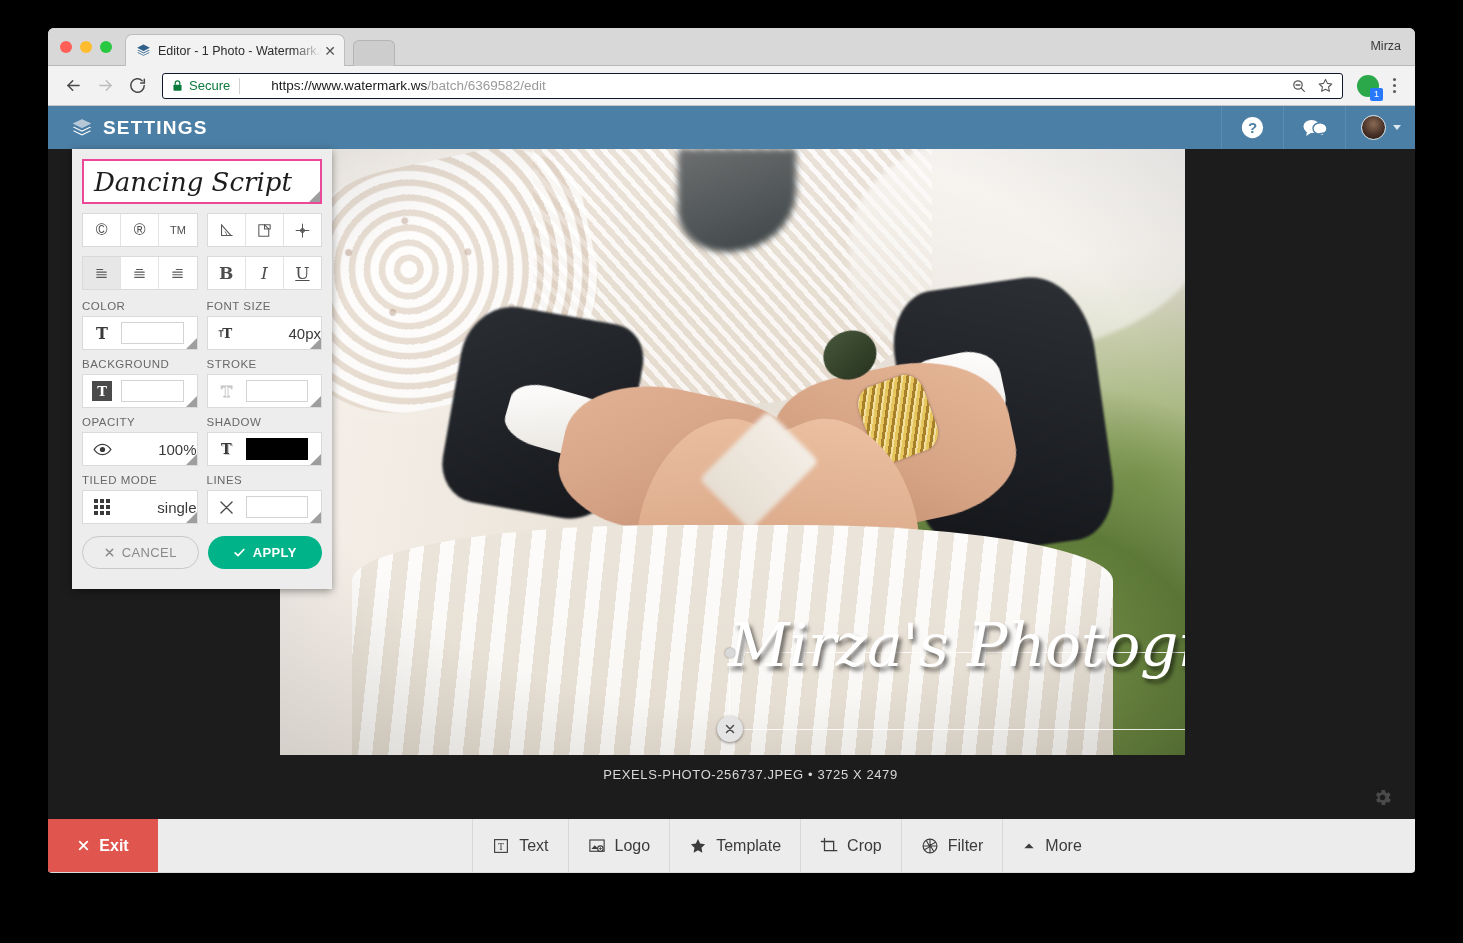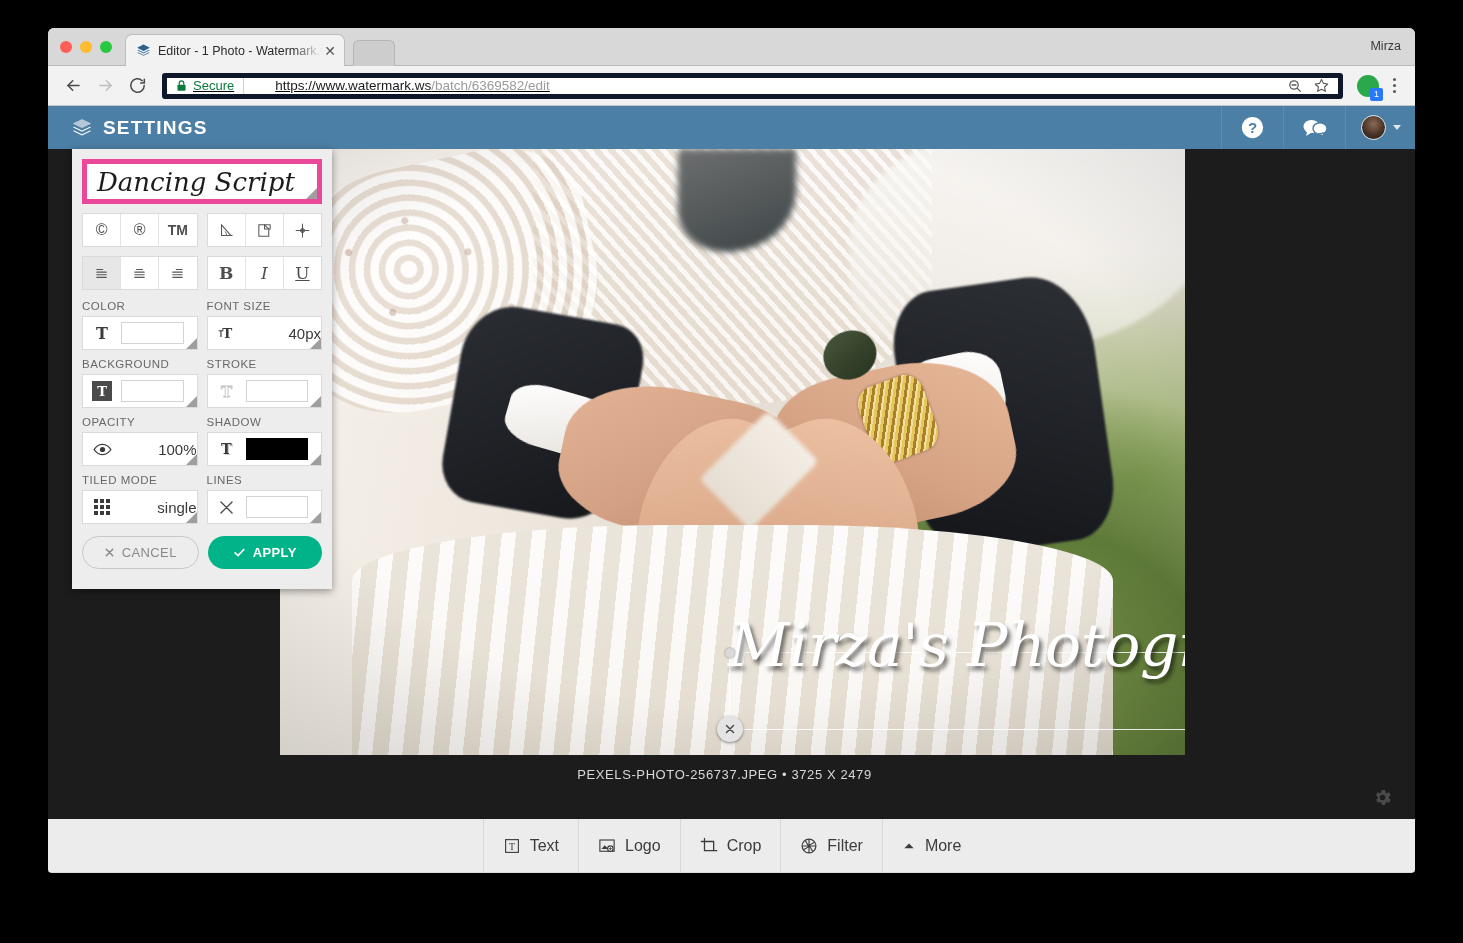--- a/index.html
+++ b/index.html
@@ -81,27 +81,26 @@
   }
   .nav-btn {
     width: 30px; height: 30px;
     display: flex; align-items: center; justify-content: center;
     border-radius: 3px; cursor: pointer;
   }
   .omnibox {
     flex: 1 1 auto; height: 26px;
     margin: 0 8px;
     background: #fff;
-    border: 5px solid #0f172a;
+    border: 1px solid #0f172a;
     border-radius: 3px;
     display: flex; align-items: center;
     padding: 0 8px;
     font-size: 13.5px;
     overflow: hidden;
-    text-decoration: underline;
   }
   .secure-lock { margin-right: 5px; display: flex; align-items: center; }
   .secure-label { color: #0b7a3d; font-weight: 400; margin-right: 9px; font-size: 13px; }
   .omni-sep { width: 1px; height: 16px; background: #d2d2d2; margin-right: 9px; }
   .url { white-space: nowrap; color: #9a9a9a; margin-left: 22px; }
   .url .host { color: #1a1a1a; }
   .omni-icons { display: flex; align-items: center; gap: 10px; margin-left: auto; padding-left: 10px; }
   .chrome-right { display: flex; align-items: center; gap: 4px; padding-left: 4px; }
   .chrome-avatar {
     position: relative; width: 22px; height: 22px; border-radius: 50%;
@@ -324,21 +323,21 @@
     background: #e4e4e4;
     box-shadow: 0 1px 3px rgba(0,0,0,0.45);
     display: flex; align-items: center; justify-content: center;
     color: #4a4a4a; font-size: 13px;
     cursor: pointer;
   }
   .handle-btn.delete { left: -13px; bottom: -13px; }
 
   .file-caption {
     position: absolute;
-    left: 224px; top: 606px;
+    left: 250px; top: 606px;
     width: 905px;
     text-align: center;
     color: #d8d8d8;
     font-size: 13px;
     letter-spacing: 0.6px;
     padding-top: 12px;
   }
   .canvas-gear {
     position: absolute; right: 22px; top: 638px;
     cursor: pointer;
@@ -357,21 +356,21 @@
     display: flex; align-items: center; justify-content: center;
     font-size: 12px; font-weight: 700; color: #5c5c5c;
     letter-spacing: 1.1px;
     border-bottom: 1px solid #dcdcdc;
   }
   .panel-body { padding: 10px; }
 
   .select-like {
     position: relative;
     background: #fff;
-    border: 5px solid #ec4899;
+    border: 2px solid #ec4899;
     height: 45px;
     display: flex; align-items: center;
     padding: 5px 10px;
     cursor: pointer;
   }
   .corner-tri {
     position: absolute; right: 0; bottom: 0;
     width: 0; height: 0;
     border-left: 11px solid transparent;
     border-bottom: 11px solid #9e9e9e;
@@ -400,21 +399,21 @@
     border-right: 1px solid #e3e3e3;
     cursor: pointer;
     color: #4e4e4e;
     font-size: 14px;
   }
   .tool-btn:last-child { border-right: none; }
   .tool-btn.active { background: #e7e7e7; }
   .tool-btn.bold { font-family: "DejaVu Serif", serif; font-weight: 700; font-size: 17px; }
   .tool-btn.italic { font-family: "DejaVu Serif", serif; font-style: italic; font-size: 17px; }
   .tool-btn.underline { font-family: "DejaVu Serif", serif; text-decoration: underline; font-size: 17px; }
-  .tool-btn.tm { font-size: 14px; font-weight: 700; }
+  .tool-btn.tm { font-size: 11px; font-weight: 400; }
   .tool-btn.mark { font-size: 16px; }
 
   .field-rows { margin-top: 10px; }
   .field-row { display: flex; gap: 9px; margin-bottom: 8px; }
   .field { flex: 1 1 0; }
   .field-label {
     font-size: 11.5px; color: #686868;
     letter-spacing: 0.5px;
     margin-bottom: 4px;
   }
@@ -900,20 +899,28 @@
               <span>APPLY</span>
             </div>
           </div>
 
         </div>
       </div>
 
     </div>
 
     <div class="bottombar">
+      <div class="exit-btn">
+        <span>
+          <svg viewBox="0 0 24 24" width="13" height="13" fill="none" stroke="#fff" stroke-width="3.4" stroke-linecap="round">
+            <path d="M5 5l14 14M19 5L5 19"></path>
+          </svg>
+        </span>
+        <span>Exit</span>
+      </div>
 
       <div class="bb-spacer"></div>
 
       <div class="bb-item">
         <span>
           <svg viewBox="0 0 24 24" width="18" height="18" fill="none" stroke="#3c3c3c" stroke-width="1.5">
             <rect x="3.5" y="3.5" width="17" height="17"></rect>
             <text x="12" y="17" text-anchor="middle" font-family="Liberation Serif, serif" font-size="13" fill="#3c3c3c" stroke="none">T</text>
           </svg>
         </span>
@@ -925,20 +932,28 @@
           <svg viewBox="0 0 24 24" width="18" height="18" fill="none" stroke="#3c3c3c" stroke-width="1.5">
             <rect x="2.5" y="4" width="19" height="15"></rect>
             <path d="M4.5 16l4.5-5 3.5 3.5 3-2.5 4 4" fill="#3c3c3c" stroke="none"></path>
             <circle cx="16.5" cy="15.5" r="3.6" fill="#fff" stroke="#3c3c3c"></circle>
             <path d="M16.5 13.5v4M14.5 15.5h4" stroke="#3c3c3c" stroke-width="1.2"></path>
           </svg>
         </span>
         <span>Logo</span>
       </div>
 
+      <div class="bb-item">
+        <span>
+          <svg viewBox="0 0 24 24" width="18" height="18" fill="#3c3c3c">
+            <path d="M12 2.8l2.9 6 6.6.9-4.8 4.6 1.15 6.6L12 17.8l-5.85 3.1L7.3 14.3 2.5 9.7l6.6-.9z"></path>
+          </svg>
+        </span>
+        <span>Template</span>
+      </div>
 
       <div class="bb-item">
         <span>
           <svg viewBox="0 0 24 24" width="18" height="18" fill="none" stroke="#3c3c3c" stroke-width="1.7" stroke-linecap="round">
             <path d="M6 1.8v16.4h16.4"></path>
             <path d="M1.8 6h16.4v12"></path>
           </svg>
         </span>
         <span>Crop</span>
       </div>

